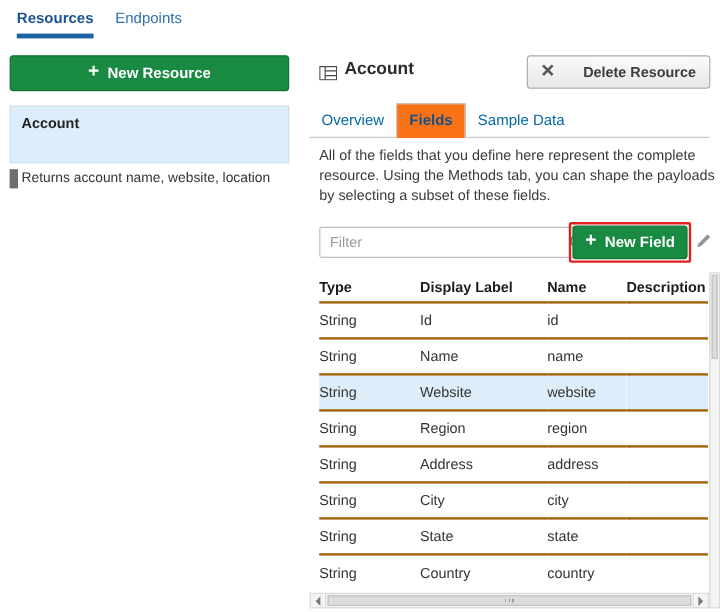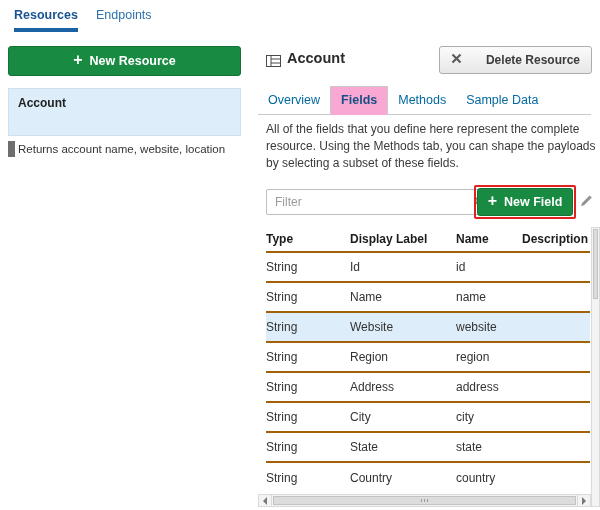--- a/index.html
+++ b/index.html
@@ -33,21 +33,21 @@
   .page-title { position:absolute; left:287px; top:50px; font-size:14.5px; font-weight:bold; color:#2b2b2b; }
   .btn-delete { position:absolute; top:46px; right:8px; height:28px; padding:0 11px;
                 background:linear-gradient(#fbfbfb,#e7e7e7); border:1px solid #adadad; border-radius:3px;
                 font-family:inherit; font-weight:bold; color:#3c3c3c; font-size:12px;
                 display:flex; align-items:center; gap:24px; cursor:pointer; }
 
   
   .subtabs { position:absolute; left:258px; right:9px; top:86px; display:flex; align-items:flex-end;
              border-bottom:1px solid #c9c9c9; }
   .subtab { padding:6px 10px 7px; color:#0369a1; font-size:12.5px; cursor:pointer; white-space:nowrap; }
-  .subtab.active { border:1px solid #c9c9c9; border-bottom:none; background:#f9a8d4;
+  .subtab.active { border:1px solid #c9c9c9; border-bottom:none; background:#f97316;
                    margin-bottom:-1px; padding-bottom:8px; font-weight:bold; color:#174f85; }
 
   
   .desc { position:absolute; left:266px; top:121px; width:330px; line-height:1.4; color:#3a3a3a; }
 
   
   .filter-wrap { position:absolute; left:266px; top:189px; width:228px; height:26px; }
   .filter-wrap input { width:100%; height:100%; border:1px solid #bfbfbf; border-radius:2px;
                        padding:0 26px 0 8px; font:inherit; color:#333; }
   .filter-wrap input::placeholder { color:#9a9a9a; }
@@ -123,21 +123,20 @@
         <line x1="1.5" y1="1.5" x2="9.5" y2="9.5" stroke="#5a5a5a" stroke-width="2.2"></line>
         <line x1="9.5" y1="1.5" x2="1.5" y2="9.5" stroke="#5a5a5a" stroke-width="2.2"></line>
       </svg>
     </span>
     <span data-name="delete-resource-label">Delete Resource</span>
   </button>
 
   <nav class="subtabs" data-name="resource-tabs">
     <div class="subtab" data-name="tab-overview">Overview</div>
     <div class="subtab active" data-name="tab-fields">Fields</div>
-    <div class="subtab" data-name="tab-methods">Methods</div>
     <div class="subtab" data-name="tab-sample-data">Sample Data</div>
   </nav>
 
   <p class="desc" data-name="fields-description">All of the fields that you define here represent the complete resource. Using the Methods tab, you can shape the payloads by selecting a subset of these fields.</p>
 
   <div class="filter-wrap" data-name="filter-field-wrap">
     <input type="text" data-name="filter-input" placeholder="Filter" style="">
     <span class="search-icon" data-name="search-icon">
       <svg width="14" height="14" viewBox="0 0 14 14">
         <circle cx="5.8" cy="5.8" r="4" fill="none" stroke="#767676" stroke-width="1.4"></circle>

